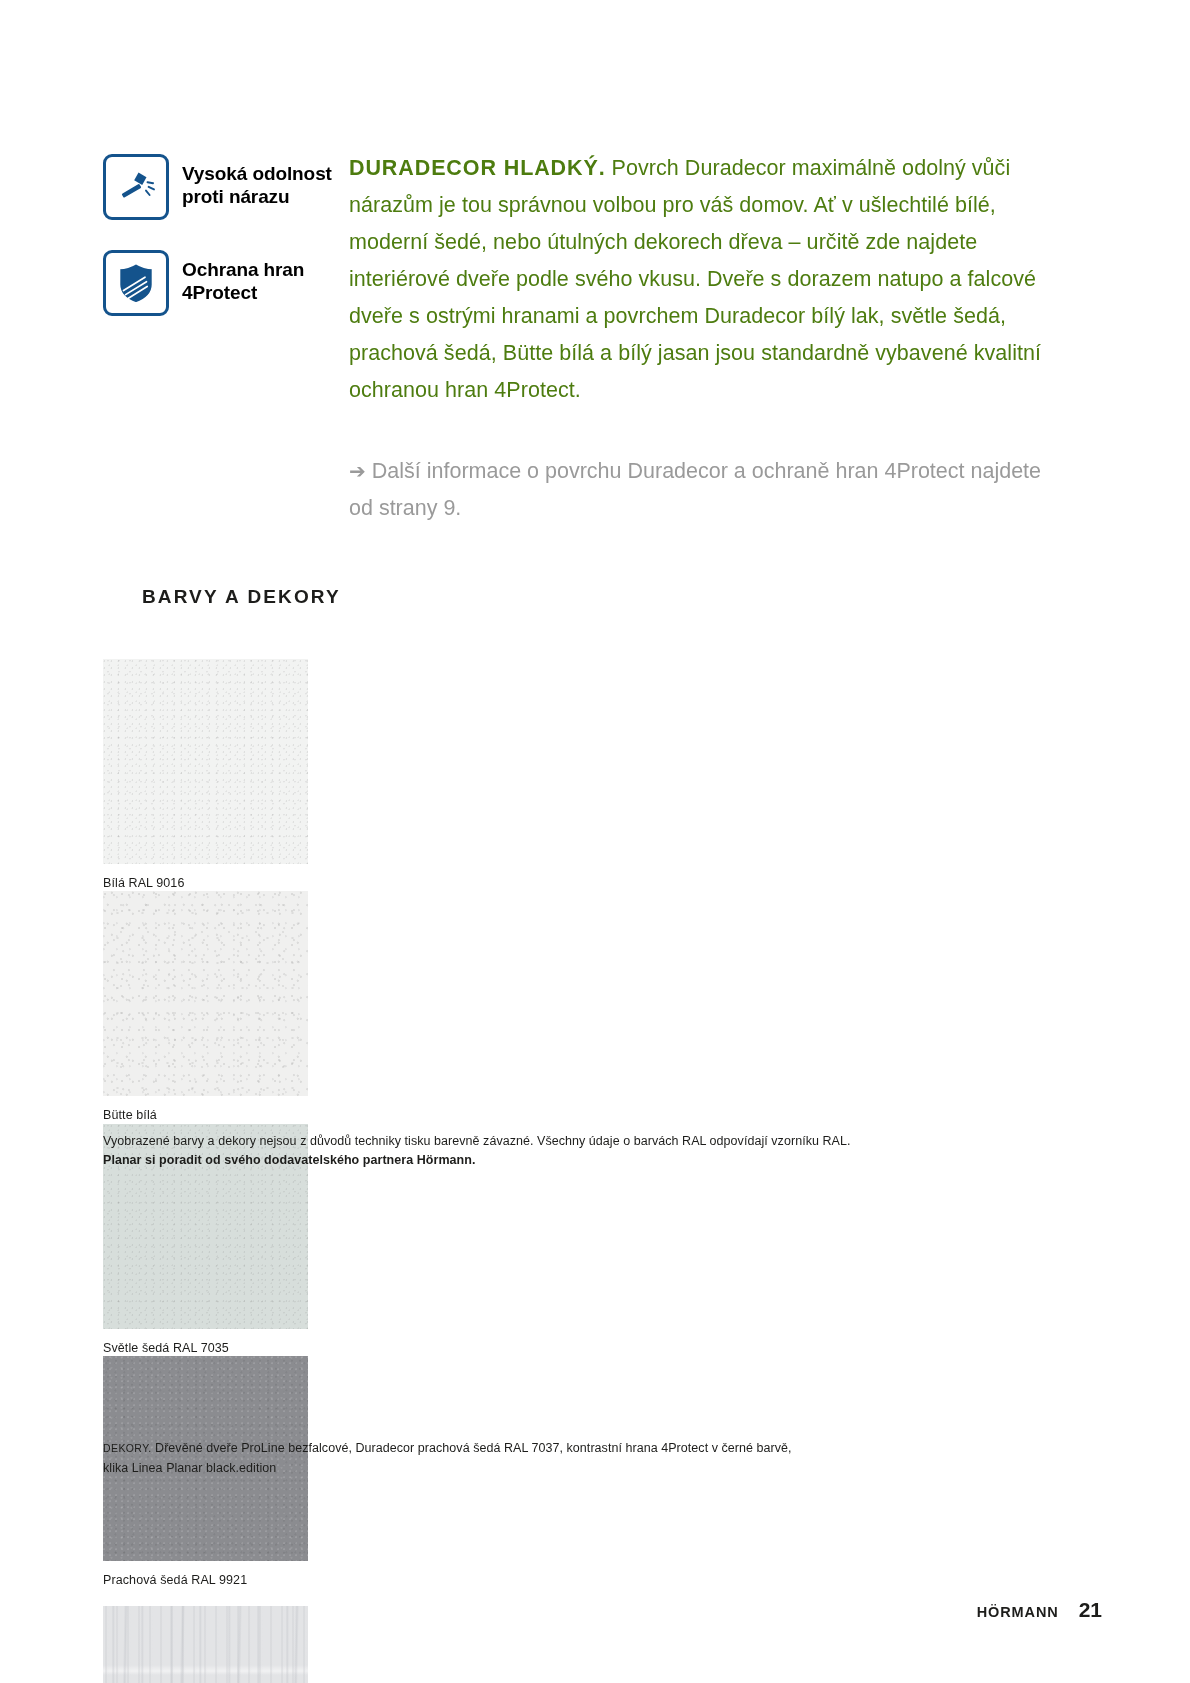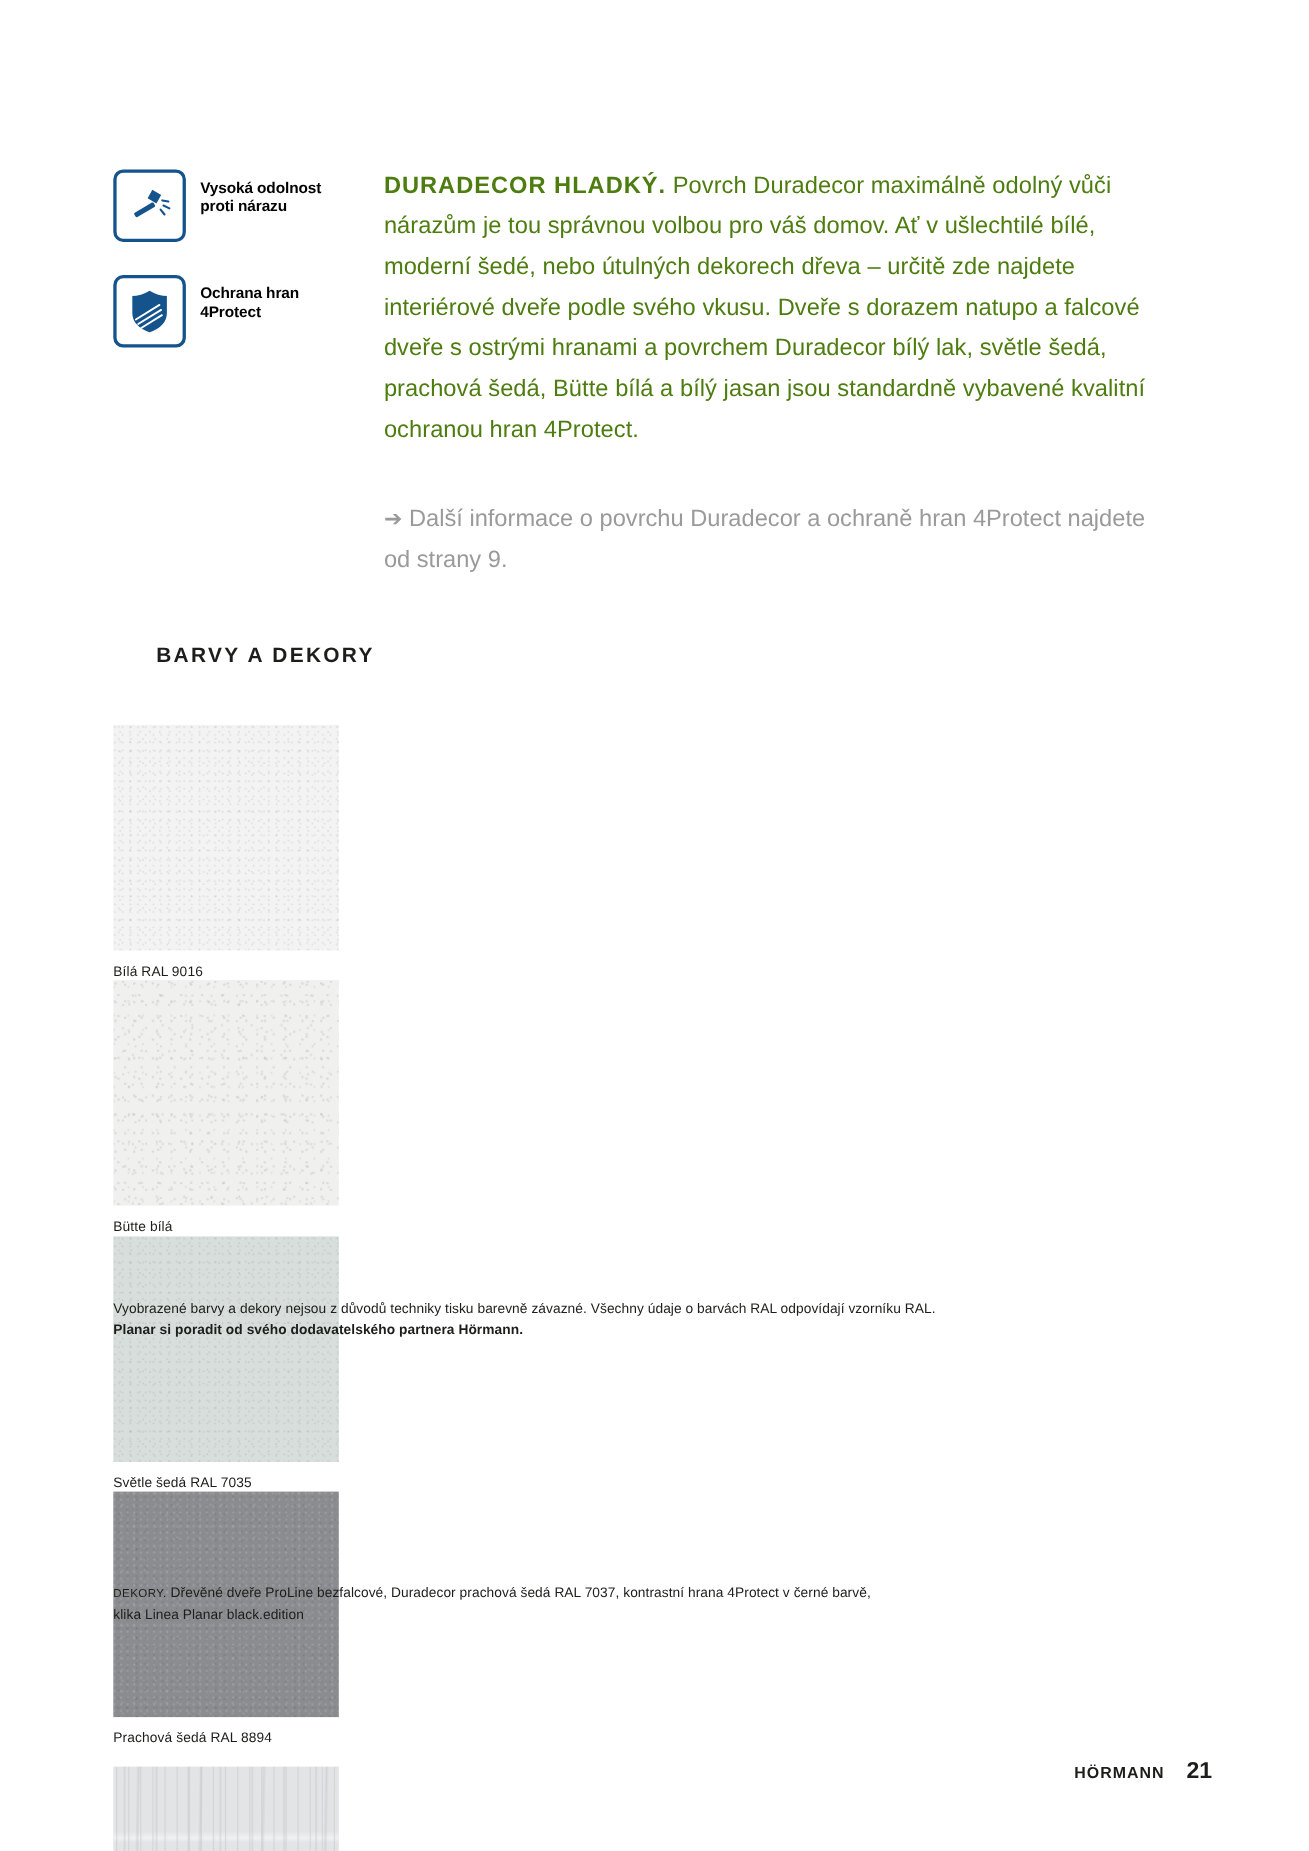--- a/index.html
+++ b/index.html
@@ -55,21 +55,21 @@
     border-radius: 9px;
     box-sizing: border-box;
     display: flex;
     align-items: center;
     justify-content: center;
   }
 
   .feature-label {
     margin-left: 13px;
     padding-top: 8px;
-    font-size: 14px;
+    font-size: 19px;
     font-weight: bold;
     line-height: 1.22;
     color: #000;
     letter-spacing: -0.1px;
   }
 
   .body-col {
     flex: 1 1 auto;
     padding-left: 6px;
   }
@@ -246,21 +246,21 @@
         rgba(255,228,196,0.00) 52px,
         rgba(255,229,199,0.22) 58px,
         rgba(255,228,196,0.00) 66px,
         rgba(255,228,196,0.00) 124px);
   }
 
   
   .disclaimer {
     position: absolute;
     left: 103px;
-    top: 1181px;
+    top: 1132px;
     width: 900px;
     font-size: 12.5px;
     line-height: 1.55;
     color: #1d1d1b;
     letter-spacing: 0.05px;
   }
   .disclaimer .bold-line {
     font-weight: bold;
     display: block;
   }
@@ -362,21 +362,21 @@
       <div class="swatch-cell">
         <div class="swatch-chip tex-stipple" id="chip1" style="background-color: rgb(240, 240, 239);"></div>
         <div class="swatch-caption">Bütte bílá</div>
       </div>
       <div class="swatch-cell">
         <div class="swatch-chip tex-fine" id="chip2" style="background-color: rgb(215, 222, 219);"></div>
         <div class="swatch-caption">Světle šedá RAL 7035</div>
       </div>
       <div class="swatch-cell">
         <div class="swatch-chip tex-grain" id="chip3" style="background-color: rgb(139, 140, 144);"></div>
-        <div class="swatch-caption">Prachová šedá RAL 8894</div>
+        <div class="swatch-caption">Prachová šedá RAL 9921</div>
       </div>
     </div>
 
     <div class="swatch-row">
       <div class="swatch-cell">
         <div class="swatch-chip tex-ash" id="chip4" style="background-color: rgb(227, 228, 230);"></div>
         <div class="swatch-caption">Bílý jasan</div>
       </div>
       <div class="swatch-cell">
         <div class="swatch-chip tex-beech" id="chip5" style="background-color: rgb(224, 171, 111);"></div>

